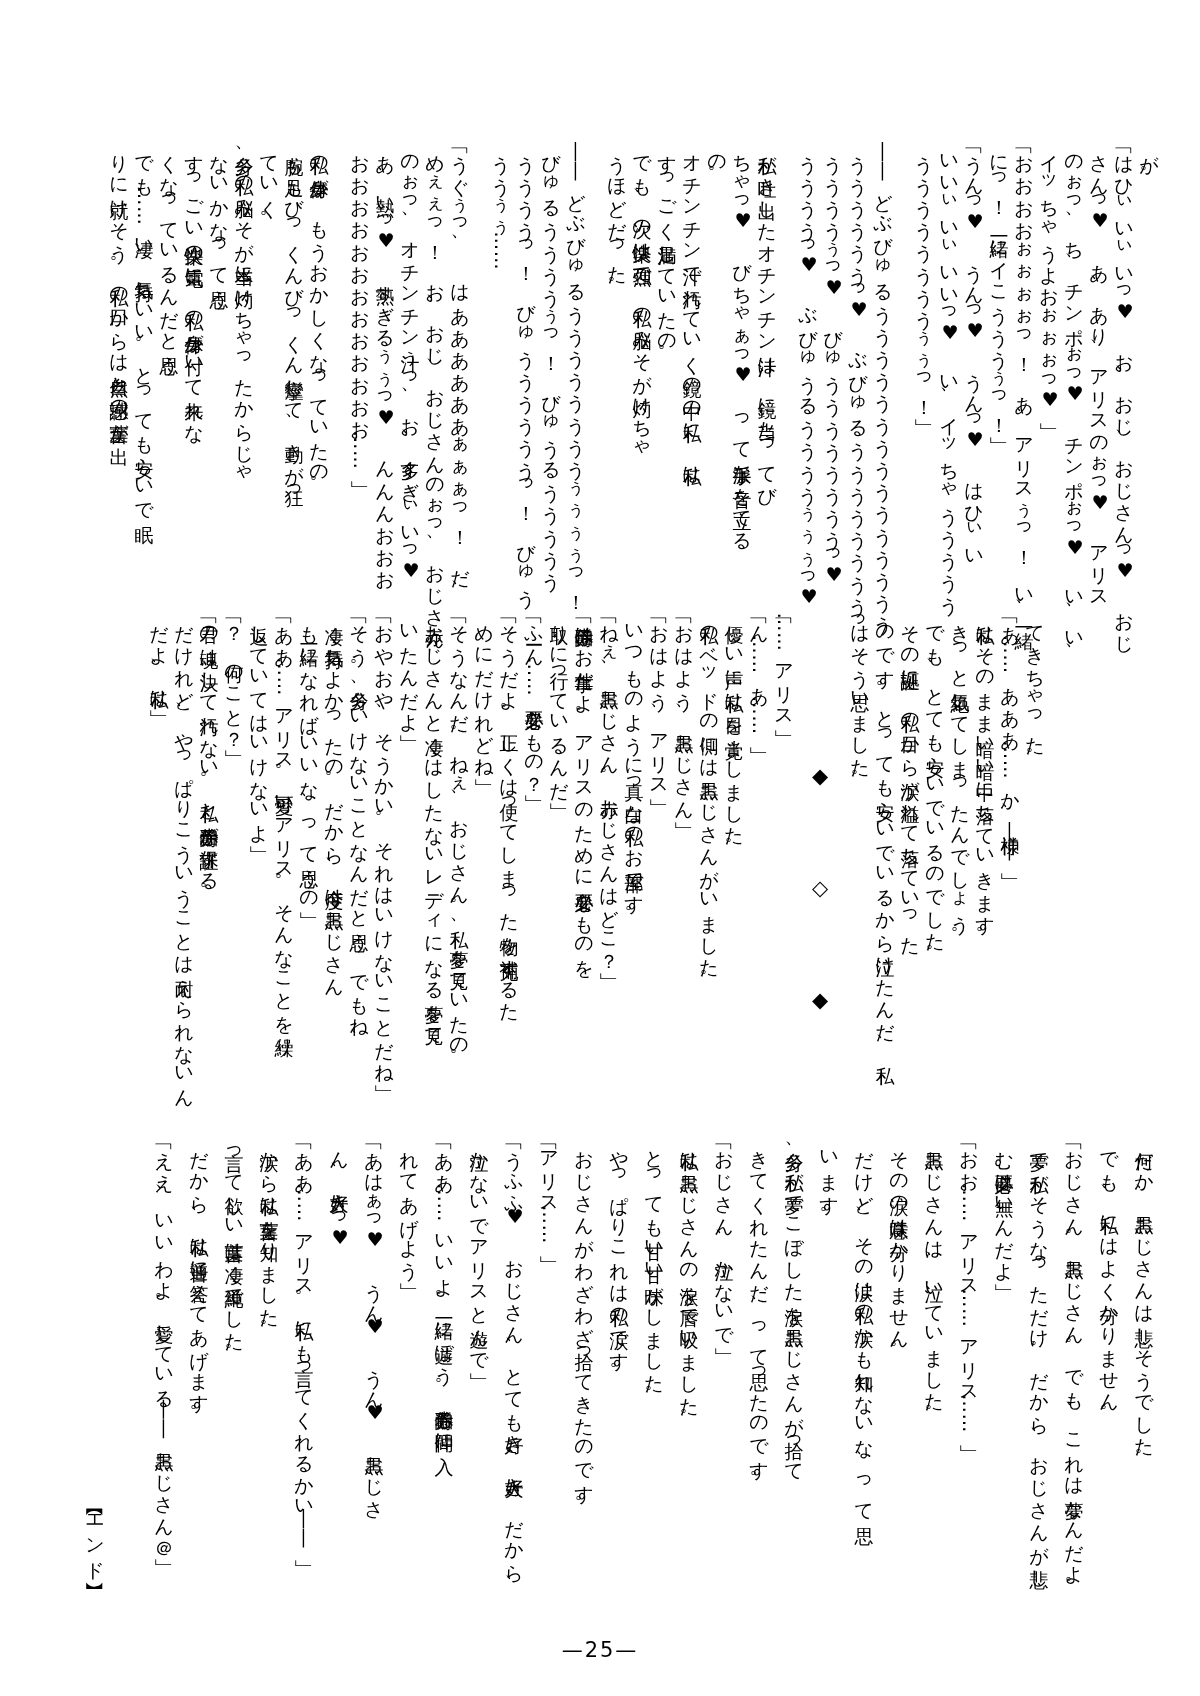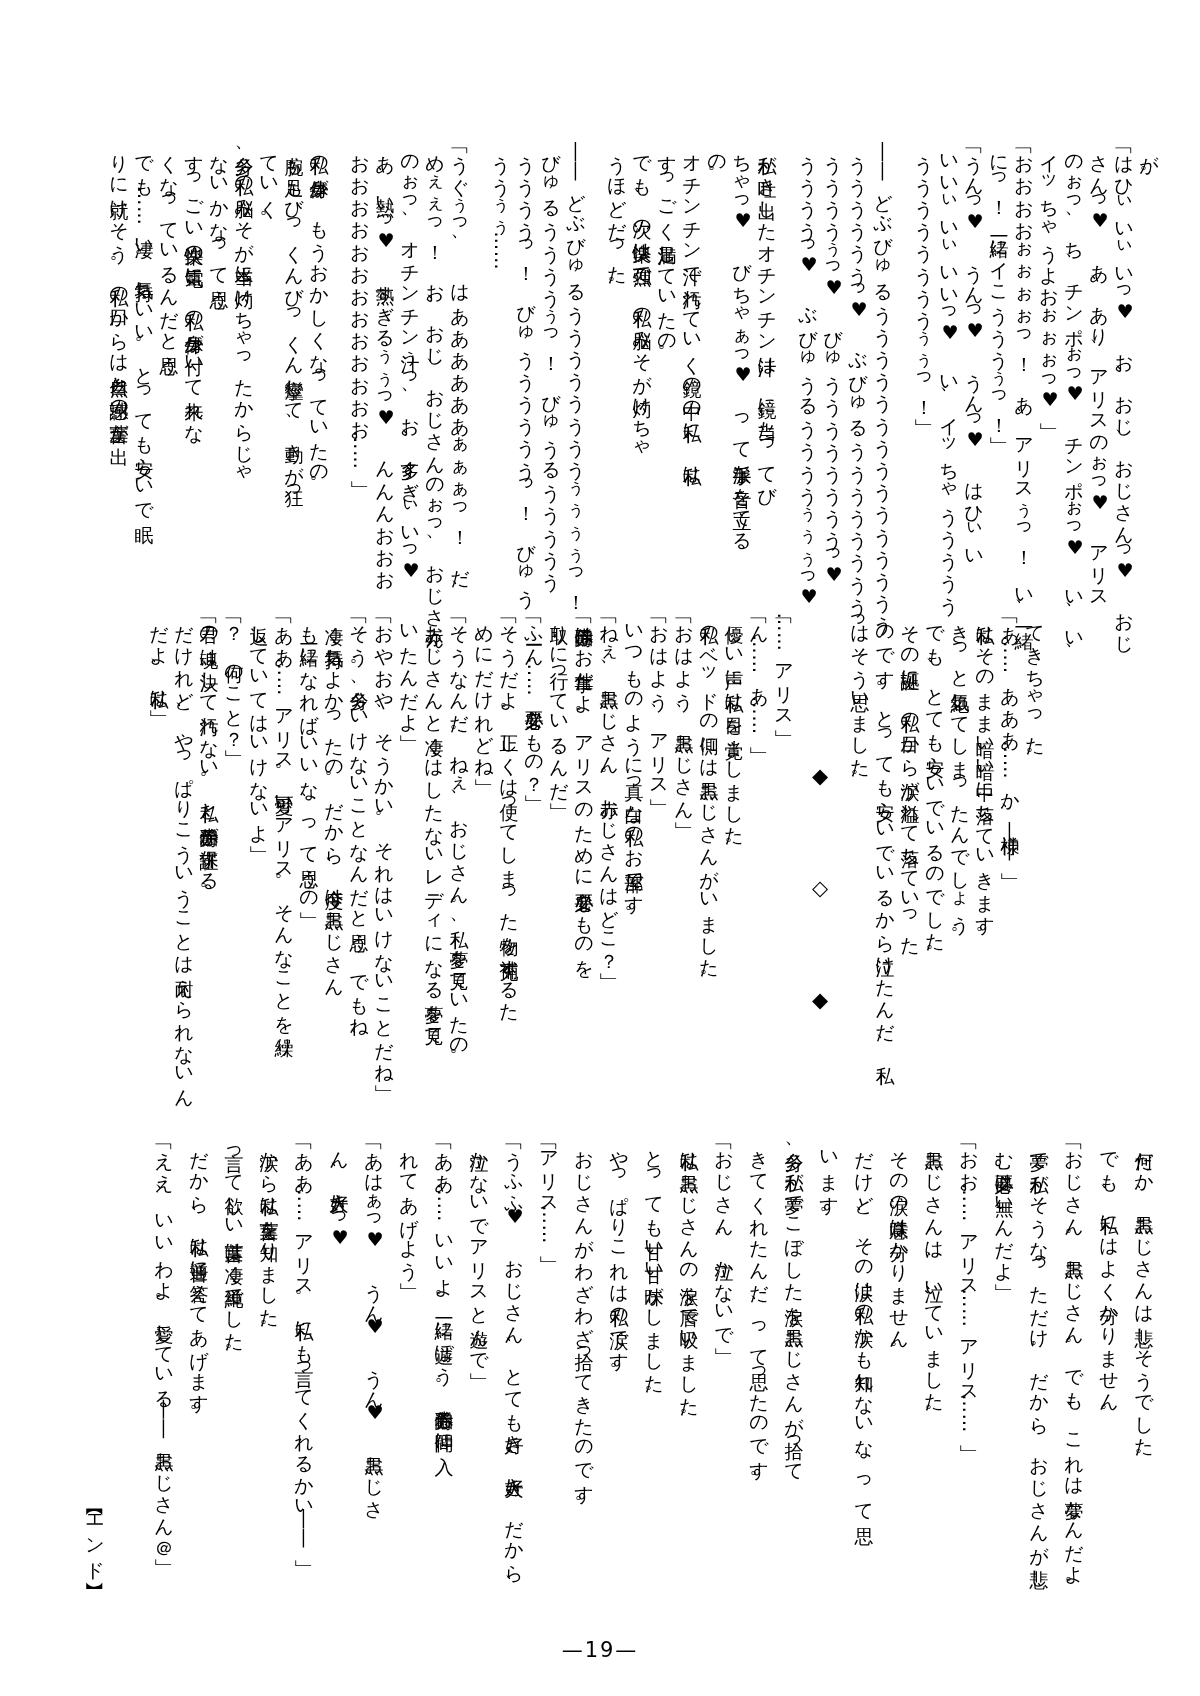--- a/index.html
+++ b/index.html
@@ -172,15 +172,15 @@
       <p>「あはぁっ♥　うん♥　うん♥　黒おじさ</p>
       <p>ん、大好きっ♥</p>
       <p>「ああ……アリス。私にも言ってくれるかい――」</p>
       <p>涙から私は言葉を知りました。</p>
       <p>言って欲しい言葉は凄く単純でした。</p>
       <p>だから、私は普通に答えてあげます。</p>
       <p>「ええ、いいわよ。愛している――黒おじさん＠」</p>
       <p class="g endcol">【エンド】</p>
     </div>
 
-  <div id="page-number">—19—</div>
+  <div id="page-number">—25—</div>
 
 </div>
 
 </body></html>

